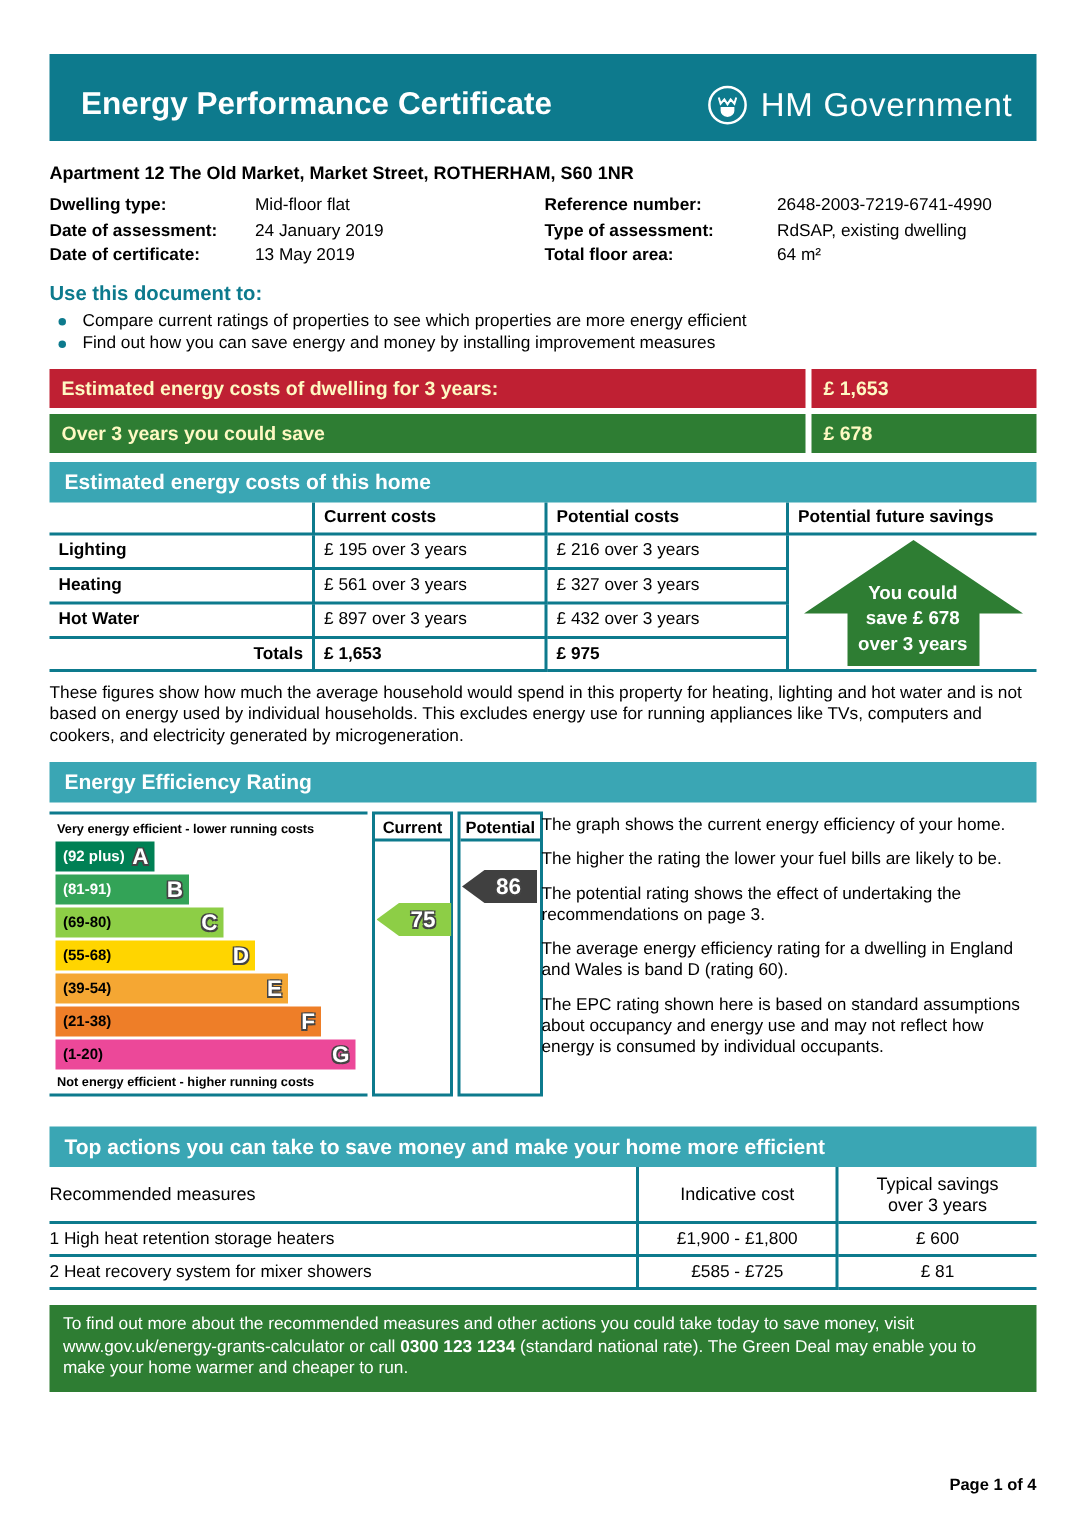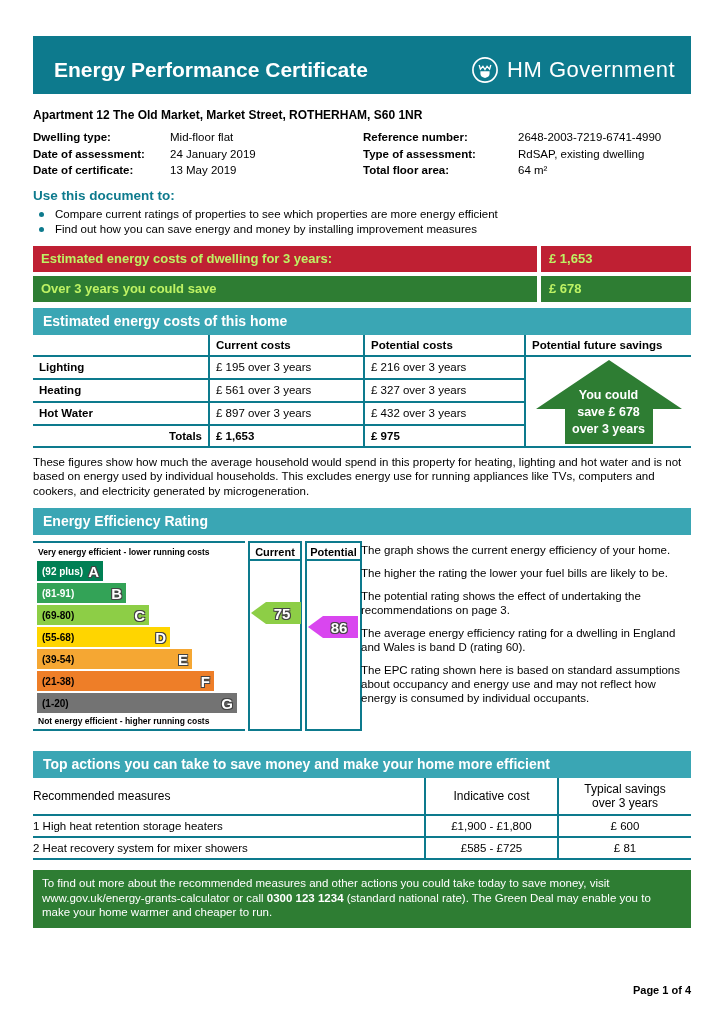--- a/index.html
+++ b/index.html
@@ -43,21 +43,21 @@
   }
   .bullets li::before {
     content:""; position:absolute; left:6px; top:5px;
     width:5px; height:5px; border-radius:50%; background:var(--header-teal);
   }
 
   
   .cost-banner { display:flex; gap:4px; margin-bottom:4px; height:26px; }
   .cost-banner .banner-label, .cost-banner .banner-value {
     background:var(--banner-color);
-    color:#bef264; font-weight:bold; font-size:13px; line-height:26px; padding-left:8px;
+    color:#fef9c3; font-weight:bold; font-size:13px; line-height:26px; padding-left:8px;
   }
   .cost-banner .banner-label { flex:1; }
   .cost-banner .banner-value { width:150px; }
   .cost-banners { margin-top:9px; }
 
   
   .section-banner {
     height:27px; background:var(--section-teal);
     color:#fff; font-weight:bold; font-size:14px; line-height:27px; padding-left:10px;
   }
@@ -272,39 +272,39 @@
             <span class="band-letter">D</span>
           </div>
           <div class="band" style="width: 155px; background: rgb(245, 167, 51);">
             <span class="band-range" style="color: rgb(0, 0, 0);">(39-54)</span>
             <span class="band-letter">E</span>
           </div>
           <div class="band" style="width: 177px; background: rgb(238, 126, 40);">
             <span class="band-range" style="color: rgb(0, 0, 0);">(21-38)</span>
             <span class="band-letter">F</span>
           </div>
-          <div class="band" style="width: 200px; background: #737373;">
+          <div class="band" style="width: 200px; background: #ec4899;">
             <span class="band-range" style="color: rgb(0, 0, 0);">(1-20)</span>
             <span class="band-letter">G</span>
           </div>
 
           <div class="chart-cap">Not energy efficient - higher running costs</div>
         </div>
 
         <div class="rating-col rating-col-current">
           <div class="rating-col-header">Current</div>
           <div class="rating-col-body">
             <div class="rating-arrow arrow-current" style="background: rgb(141, 206, 70);">75</div>
           </div>
         </div>
 
         <div class="rating-col rating-col-potential">
           <div class="rating-col-header">Potential</div>
           <div class="rating-col-body">
-            <div class="rating-arrow arrow-potential" style="background: #d946ef; margin-top: 36px;">86</div>
+            <div class="rating-arrow arrow-potential" style="background: #404040;">86</div>
           </div>
         </div>
       </div>
 
       <div class="rating-text">
         <p>The graph shows the current energy efficiency of your home.</p>
         <p>The higher the rating the lower your fuel bills are likely to be.</p>
         <p>The potential rating shows the effect of undertaking the recommendations on page 3.</p>
         <p>The average energy efficiency rating for a dwelling in England and Wales is band D (rating 60).</p>
         <p>The EPC rating shown here is based on standard assumptions about occupancy and energy use and may not reflect how energy is consumed by individual occupants.</p>

